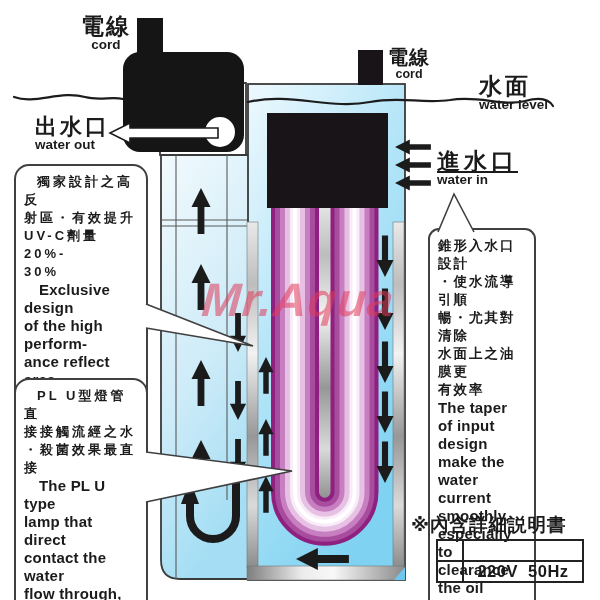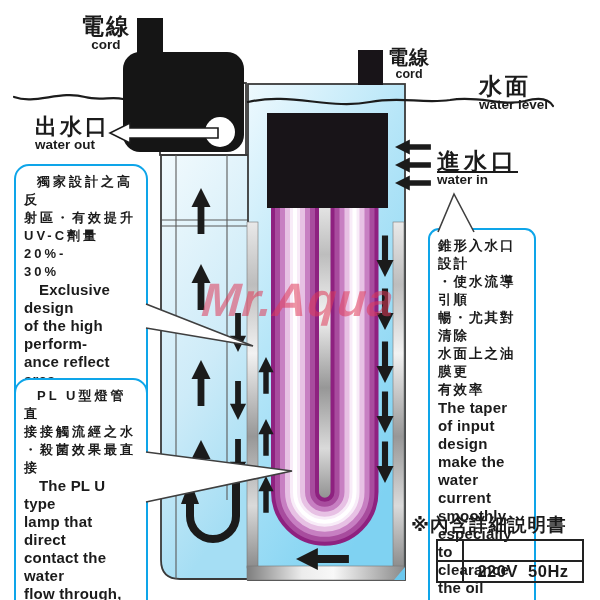--- a/index.html
+++ b/index.html
@@ -19,21 +19,21 @@
   #lbl-cord-unit{left:383px;top:47px;text-align:center;width:52px;}
   #lbl-cord-unit .zh{font-size:20px;letter-spacing:1px;}
   #lbl-cord-unit .en{font-size:12.5px;}
   #lbl-water-level{left:479px;top:74px;}
   #lbl-water-level .zh{font-size:23px;letter-spacing:3px;}
   #lbl-water-out{left:35px;top:115px;}
   #lbl-water-out .zh{font-size:22px;letter-spacing:3px;}
   #lbl-water-in{left:437px;top:149px;}
   #lbl-water-in .zh{font-size:23px;letter-spacing:4px;text-decoration:underline;}
   .bubble{position:absolute;z-index:3;box-sizing:border-box;background:#fff;
-          border:2px solid #0ea5e9;border-radius:15px;padding:7px 8px 6px 8px;}
+          border:2px solid #404040;border-radius:15px;padding:7px 8px 6px 8px;}
   .bubble .zh{font-size:13px;line-height:18px;letter-spacing:3px;white-space:pre-line;
               text-indent:13px;font-weight:bold;}
   .bubble .en{font-size:15px;line-height:18px;white-space:pre-line;text-indent:15px;
               font-weight:bold;letter-spacing:.2px;}
   #bubble-reflect{left:14px;top:164px;width:134px;}
   #bubble-lamp{left:14px;top:378px;width:134px;}
   #bubble-taper{left:428px;top:228px;width:108px;border-radius:11px;}
   #bubble-taper .zh{font-size:13.5px;letter-spacing:2px;text-indent:0;}
   #bubble-taper .en{text-indent:0;}
   #manual-note{position:absolute;z-index:3;left:411px;top:512px;font-size:18.5px;

